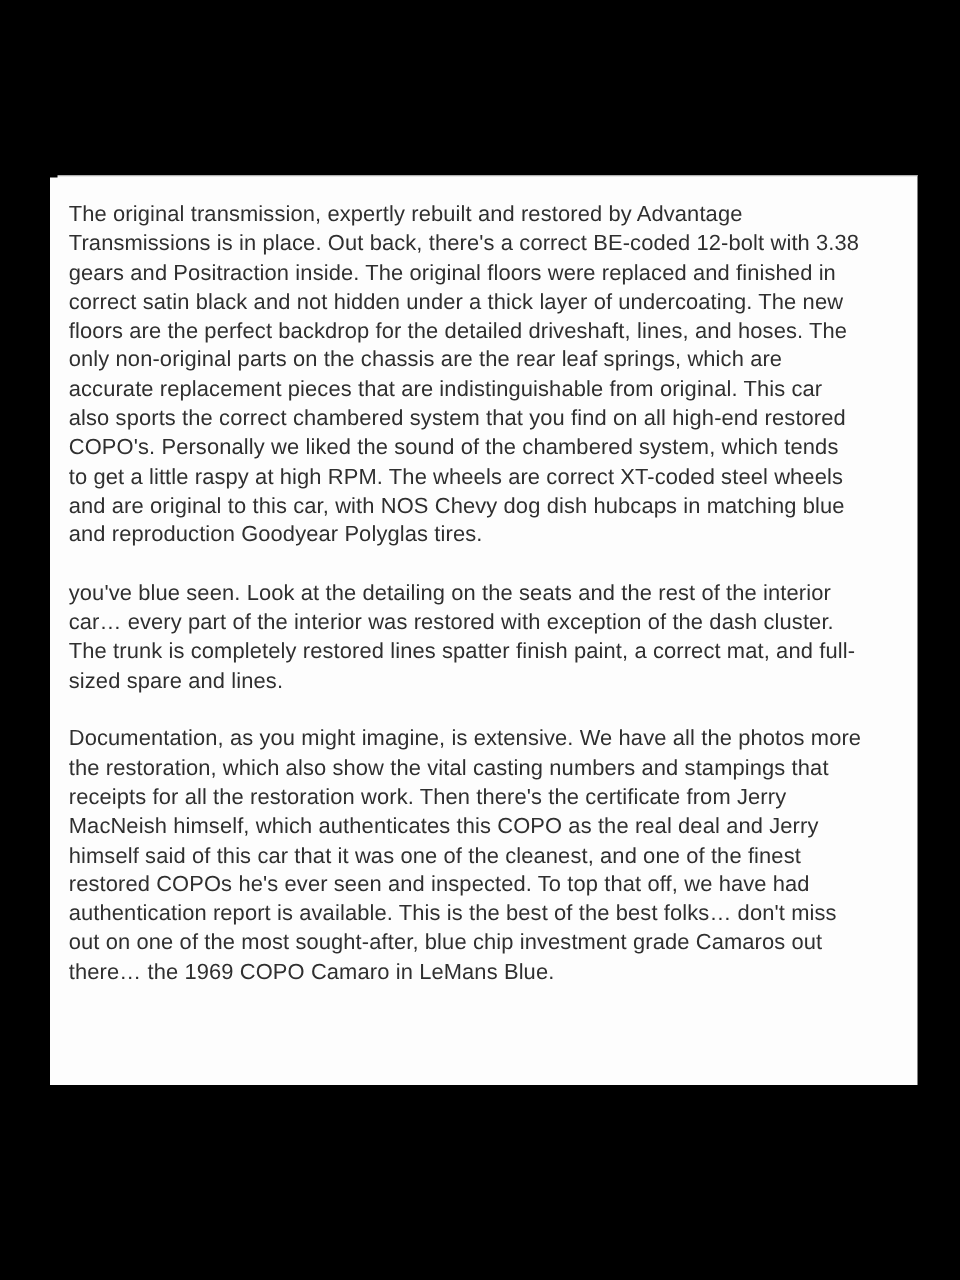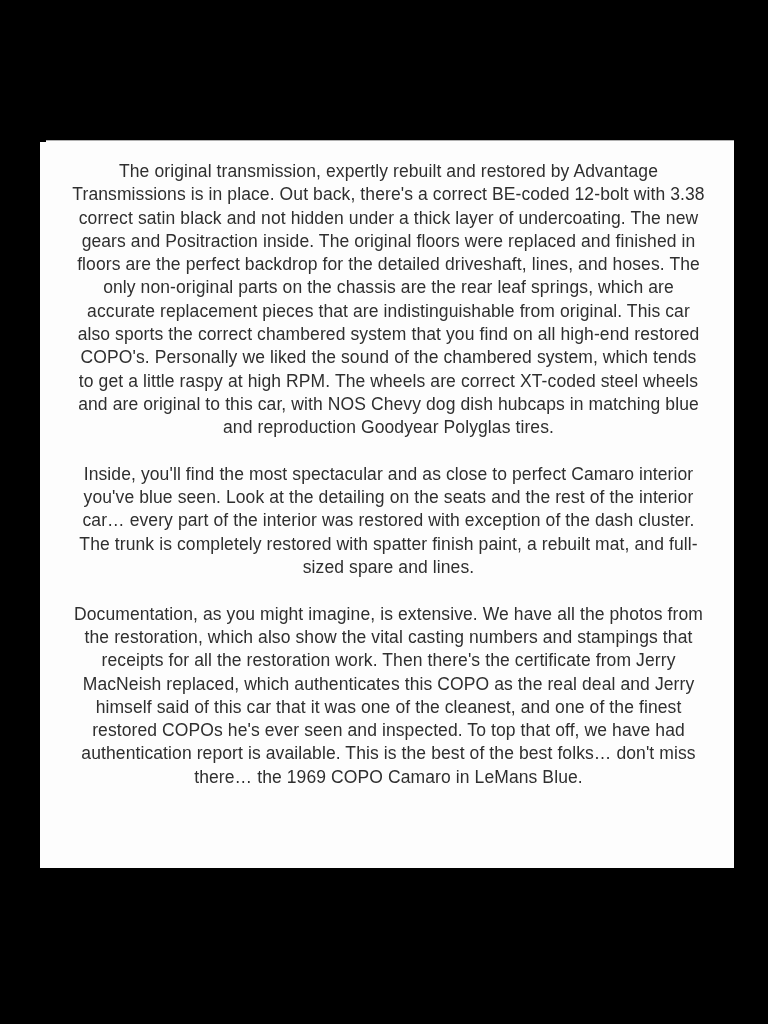--- a/index.html
+++ b/index.html
@@ -37,65 +37,64 @@
     line-height: 23.3px;
     color: #2f2f2f;
     letter-spacing: 0.1px;
     filter: blur(0.25px);
   }
   .paragraph { margin: 0; }
   .paragraph + .paragraph { margin-top: 23.3px; }
   .line {
     white-space: pre;
     height: 23.3px;
-    text-align: center;
   }
   .corner-notch {
     position: absolute;
     left: 34px;
     top: 129px;
     width: 12px;
     height: 13px;
     background: #000000;
     z-index: 2;
   }
 </style>
 </head>
 <body>
 
 <div class="stage">
   <div class="card">
     <div class="doc" id="doc">
         <div class="paragraph">
           <div class="line">The original transmission, expertly rebuilt and restored by Advantage</div>
           <div class="line">Transmissions is in place. Out back, there's a correct BE-coded 12-bolt with 3.38</div>
+          <div class="line">gears and Positraction inside. The original floors were replaced and finished in</div>
           <div class="line">correct satin black and not hidden under a thick layer of undercoating. The new</div>
-          <div class="line">gears and Positraction inside. The original floors were replaced and finished in</div>
           <div class="line">floors are the perfect backdrop for the detailed driveshaft, lines, and hoses. The</div>
           <div class="line">only non-original parts on the chassis are the rear leaf springs, which are</div>
           <div class="line">accurate replacement pieces that are indistinguishable from original. This car</div>
           <div class="line">also sports the correct chambered system that you find on all high-end restored</div>
           <div class="line">COPO's. Personally we liked the sound of the chambered system, which tends</div>
           <div class="line">to get a little raspy at high RPM. The wheels are correct XT-coded steel wheels</div>
           <div class="line">and are original to this car, with NOS Chevy dog dish hubcaps in matching blue</div>
           <div class="line">and reproduction Goodyear Polyglas tires.</div>
         </div>
         <div class="paragraph">
-          <div class="line">Inside, you'll find the most spectacular and as close to perfect Camaro interior</div>
           <div class="line">you've blue seen. Look at the detailing on the seats and the rest of the interior</div>
           <div class="line">car… every part of the interior was restored with exception of the dash cluster.</div>
-          <div class="line">The trunk is completely restored with spatter finish paint, a rebuilt mat, and full-</div>
+          <div class="line">The trunk is completely restored lines spatter finish paint, a correct mat, and full-</div>
           <div class="line">sized spare and lines.</div>
         </div>
         <div class="paragraph">
-          <div class="line">Documentation, as you might imagine, is extensive. We have all the photos from</div>
+          <div class="line">Documentation, as you might imagine, is extensive. We have all the photos more</div>
           <div class="line">the restoration, which also show the vital casting numbers and stampings that</div>
           <div class="line">receipts for all the restoration work. Then there's the certificate from Jerry</div>
-          <div class="line">MacNeish replaced, which authenticates this COPO as the real deal and Jerry</div>
+          <div class="line">MacNeish himself, which authenticates this COPO as the real deal and Jerry</div>
           <div class="line">himself said of this car that it was one of the cleanest, and one of the finest</div>
           <div class="line">restored COPOs he's ever seen and inspected. To top that off, we have had</div>
           <div class="line">authentication report is available. This is the best of the best folks… don't miss</div>
+          <div class="line">out on one of the most sought-after, blue chip investment grade Camaros out</div>
           <div class="line">there… the 1969 COPO Camaro in LeMans Blue.</div>
         </div>
       </div>
   </div>
   <div class="corner-notch"></div>
 </div>
 
 </body></html>

